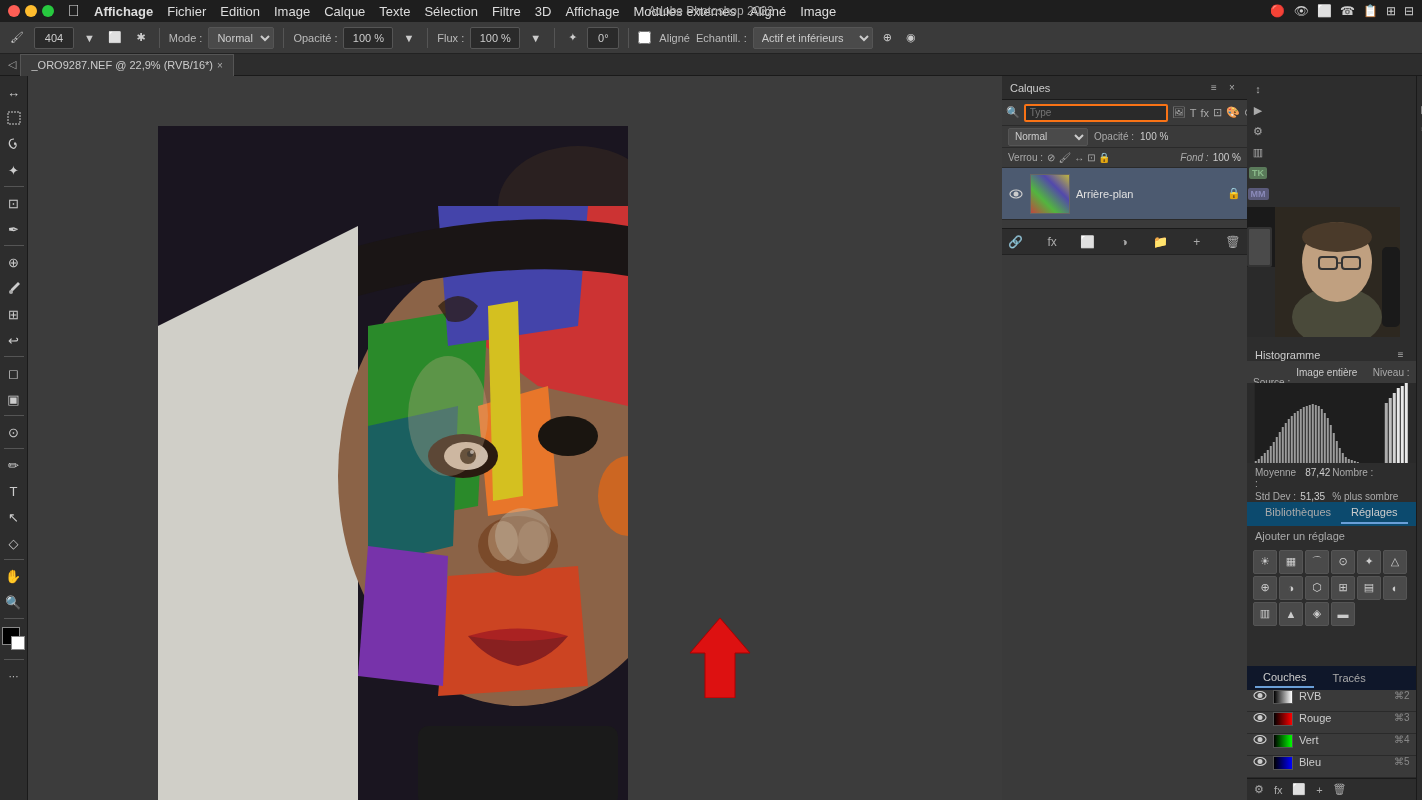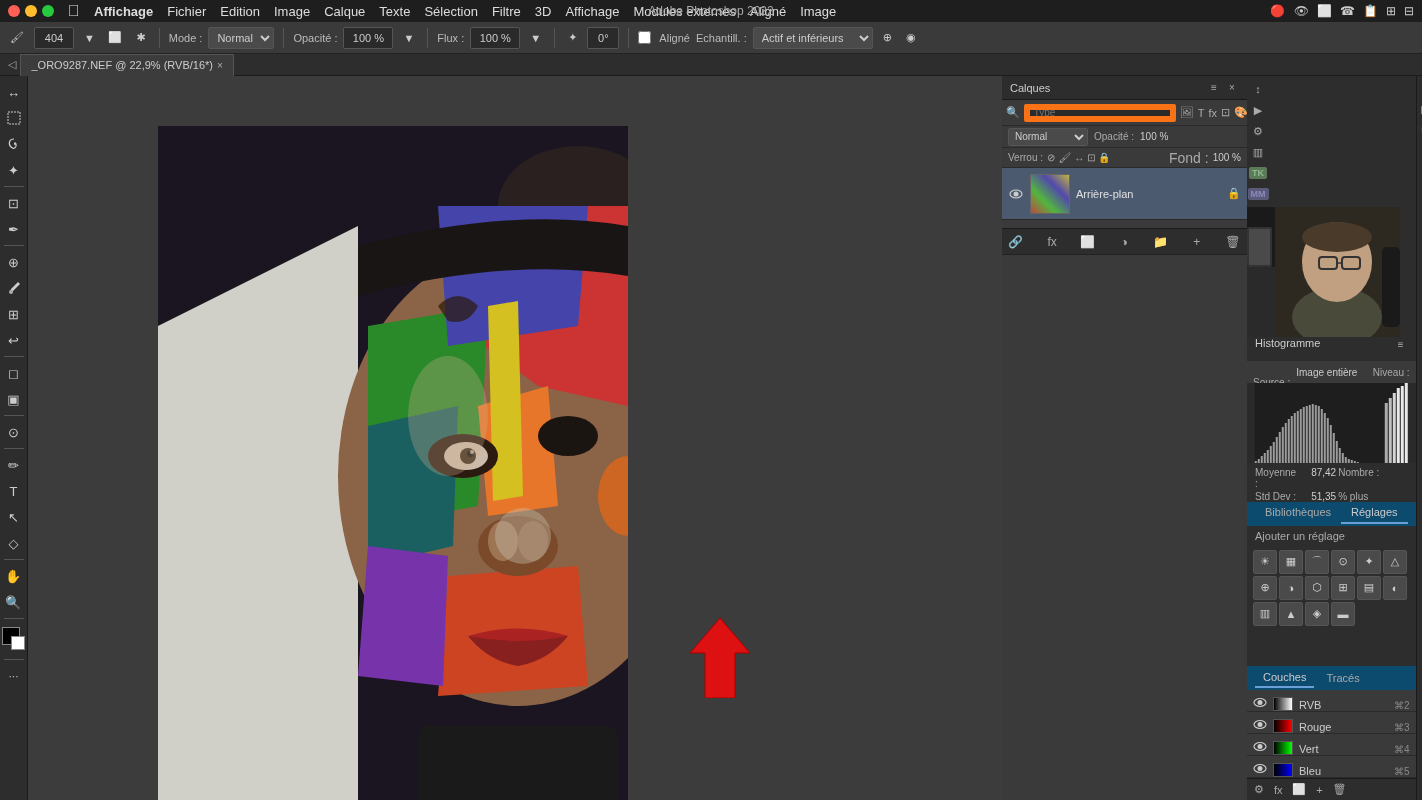--- a/index.html
+++ b/index.html
@@ -243,21 +243,21 @@
       height: 26px;
       background: #3a3a3a;
       display: flex;
       align-items: center;
       padding: 0 4px;
       gap: 4px;
       border-bottom: 1px solid #2a2a2a;
     }
     .layer-search {
       background: #2a2a2a;
-      border: 6px solid #f97316;
+      border: 2px solid #f97316;
       color: #ccc;
       font-size: 10px;
       padding: 1px 4px;
       height: 18px;
       border-radius: 2px;
       flex: 2;
     }
     .layers-blending {
       height: 22px;
       background: #3a3a3a;
@@ -288,21 +288,21 @@
       gap: 4px;
       border-bottom: 1px solid #2a2a2a;
     }
     .lock-label { color: #aaa; font-size: 10px; }
     .lock-icons { display: flex; gap: 3px; }
     .lock-icon {
       font-size: 10px;
       color: #aaa;
       cursor: pointer;
     }
-    .fill-label { color: #aaa; font-size: 14px; margin-left: auto; }
+    .fill-label { color: #aaa; font-size: 10px; margin-left: auto; font-style: italic; }
     .fill-value { color: #ccc; font-size: 10px; }
     .layer-row {
       height: 52px;
       background: #4c5a70;
       display: flex;
       align-items: center;
       padding: 0 6px;
       gap: 6px;
       border-bottom: 1px solid #2a2a2a;
       cursor: pointer;
@@ -355,21 +355,21 @@
       cursor: pointer;
       font-size: 12px;
       display: flex;
       align-items: center;
       justify-content: center;
     }
     .histogram-header {
       height: 24px;
       background: #2d2d2d;
       display: flex;
-      align-items: flex-start;
+      align-items: flex-end;
       justify-content: space-between;
       padding: 0 8px;
     }
     .histogram-controls {
       height: 22px;
       display: flex;
       align-items: center;
       padding: 0 6px;
       gap: 6px;
       background: #3a3a3a;
@@ -382,21 +382,21 @@
       background: #2a2a2a;
       position: relative;
       overflow: hidden;
     }
     .histogram-stats {
       padding: 4px 8px;
       display: grid;
       grid-template-columns: 1fr 1fr;
       gap: 2px;
     }
-    .stat-row { display: flex; gap: 15px; }
+    .stat-row { display: flex; gap: 4px; }
     .stat-label { color: #aaa; font-size: 10px; }
     .stat-value { color: #ccc; font-size: 10px; }
     .adj-header {
       height: 24px;
       background: #0c4a6e;
       display: flex;
       align-items: flex-start;
       justify-content: space-between;
       padding: 0 8px;
     }
@@ -436,43 +436,43 @@
       align-items: center;
       justify-content: center;
     }
 
     
     #channels-panel {
       background: #3a3a3a;
     }
     .channels-header {
       height: 24px;
-      background: #0c4a6e;
+      background: #0f172a;
       display: flex;
       align-items: center;
       padding: 0 8px;
-      gap: 4px;
+      gap: 10px;
     }
     .channels-tab {
       padding: 2px 8px;
       height: 20px;
       background: transparent;
       border: none;
       color: #aaa;
       font-size: 11px;
       cursor: pointer;
     }
     .channels-tab.active {
       color: #ccc;
       border-bottom: 2px solid #6a9fd8;
     }
     .channel-row {
       height: 22px;
       display: flex;
-      align-items: flex-end;
+      align-items: flex-start;
       padding: 0 6px;
       gap: 6px;
       border-bottom: 1px solid #2a2a2a;
       cursor: pointer;
     }
     .channel-vis { width: 14px; height: 14px; color: #aaa; font-size: 11px; }
     .channel-thumb {
       width: 20px;
       height: 14px;
       border: 1px solid #555;

